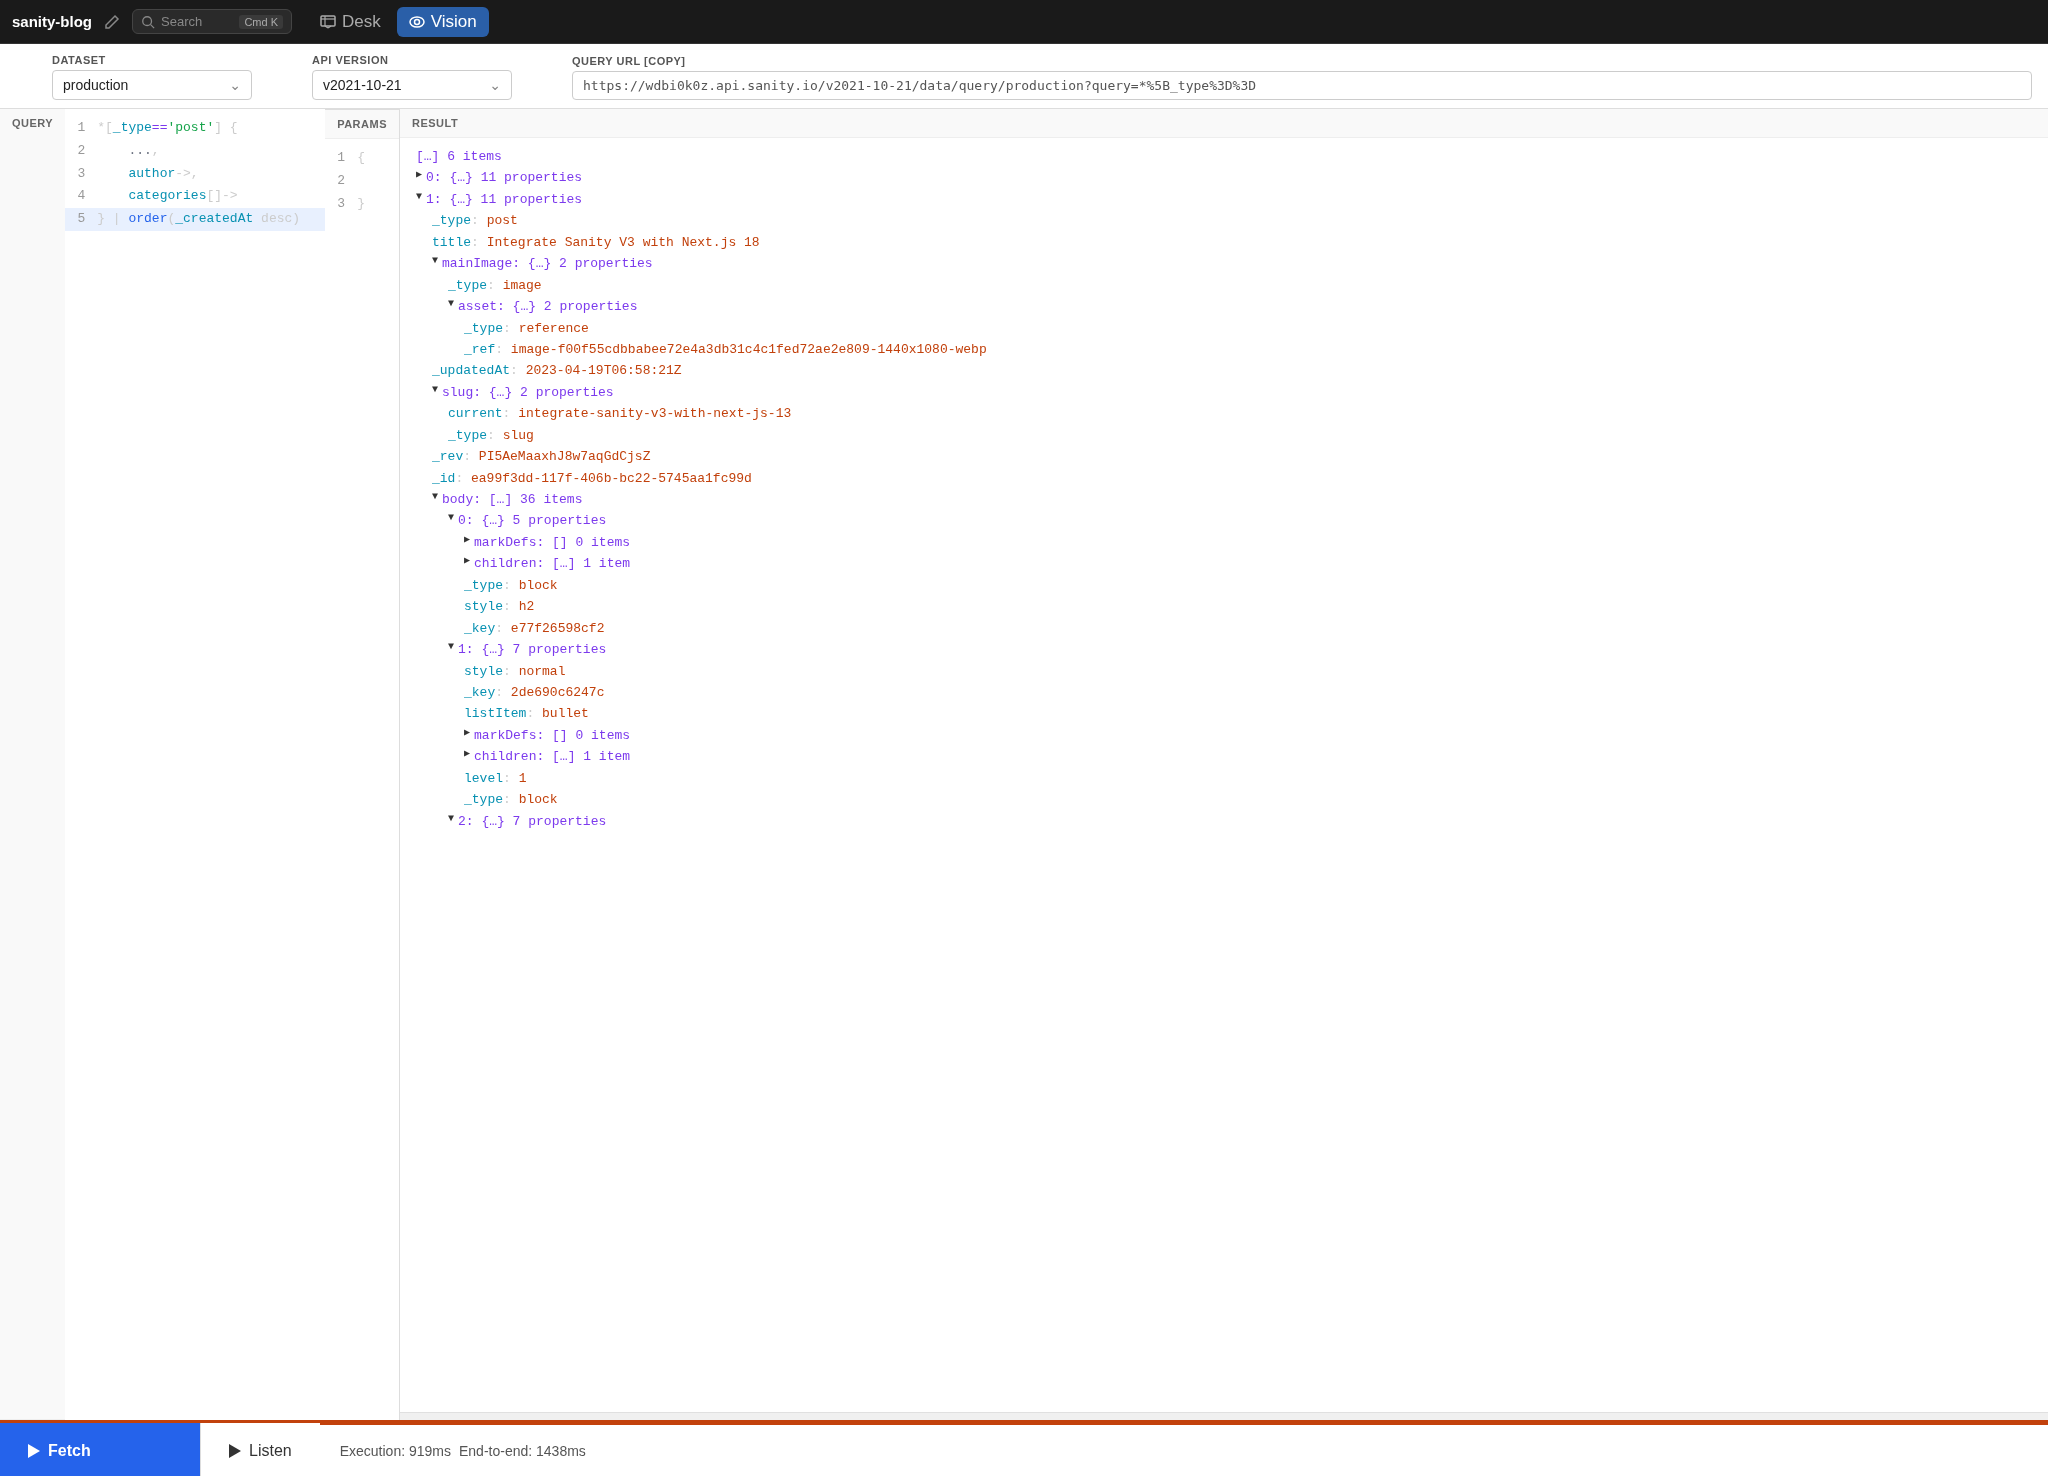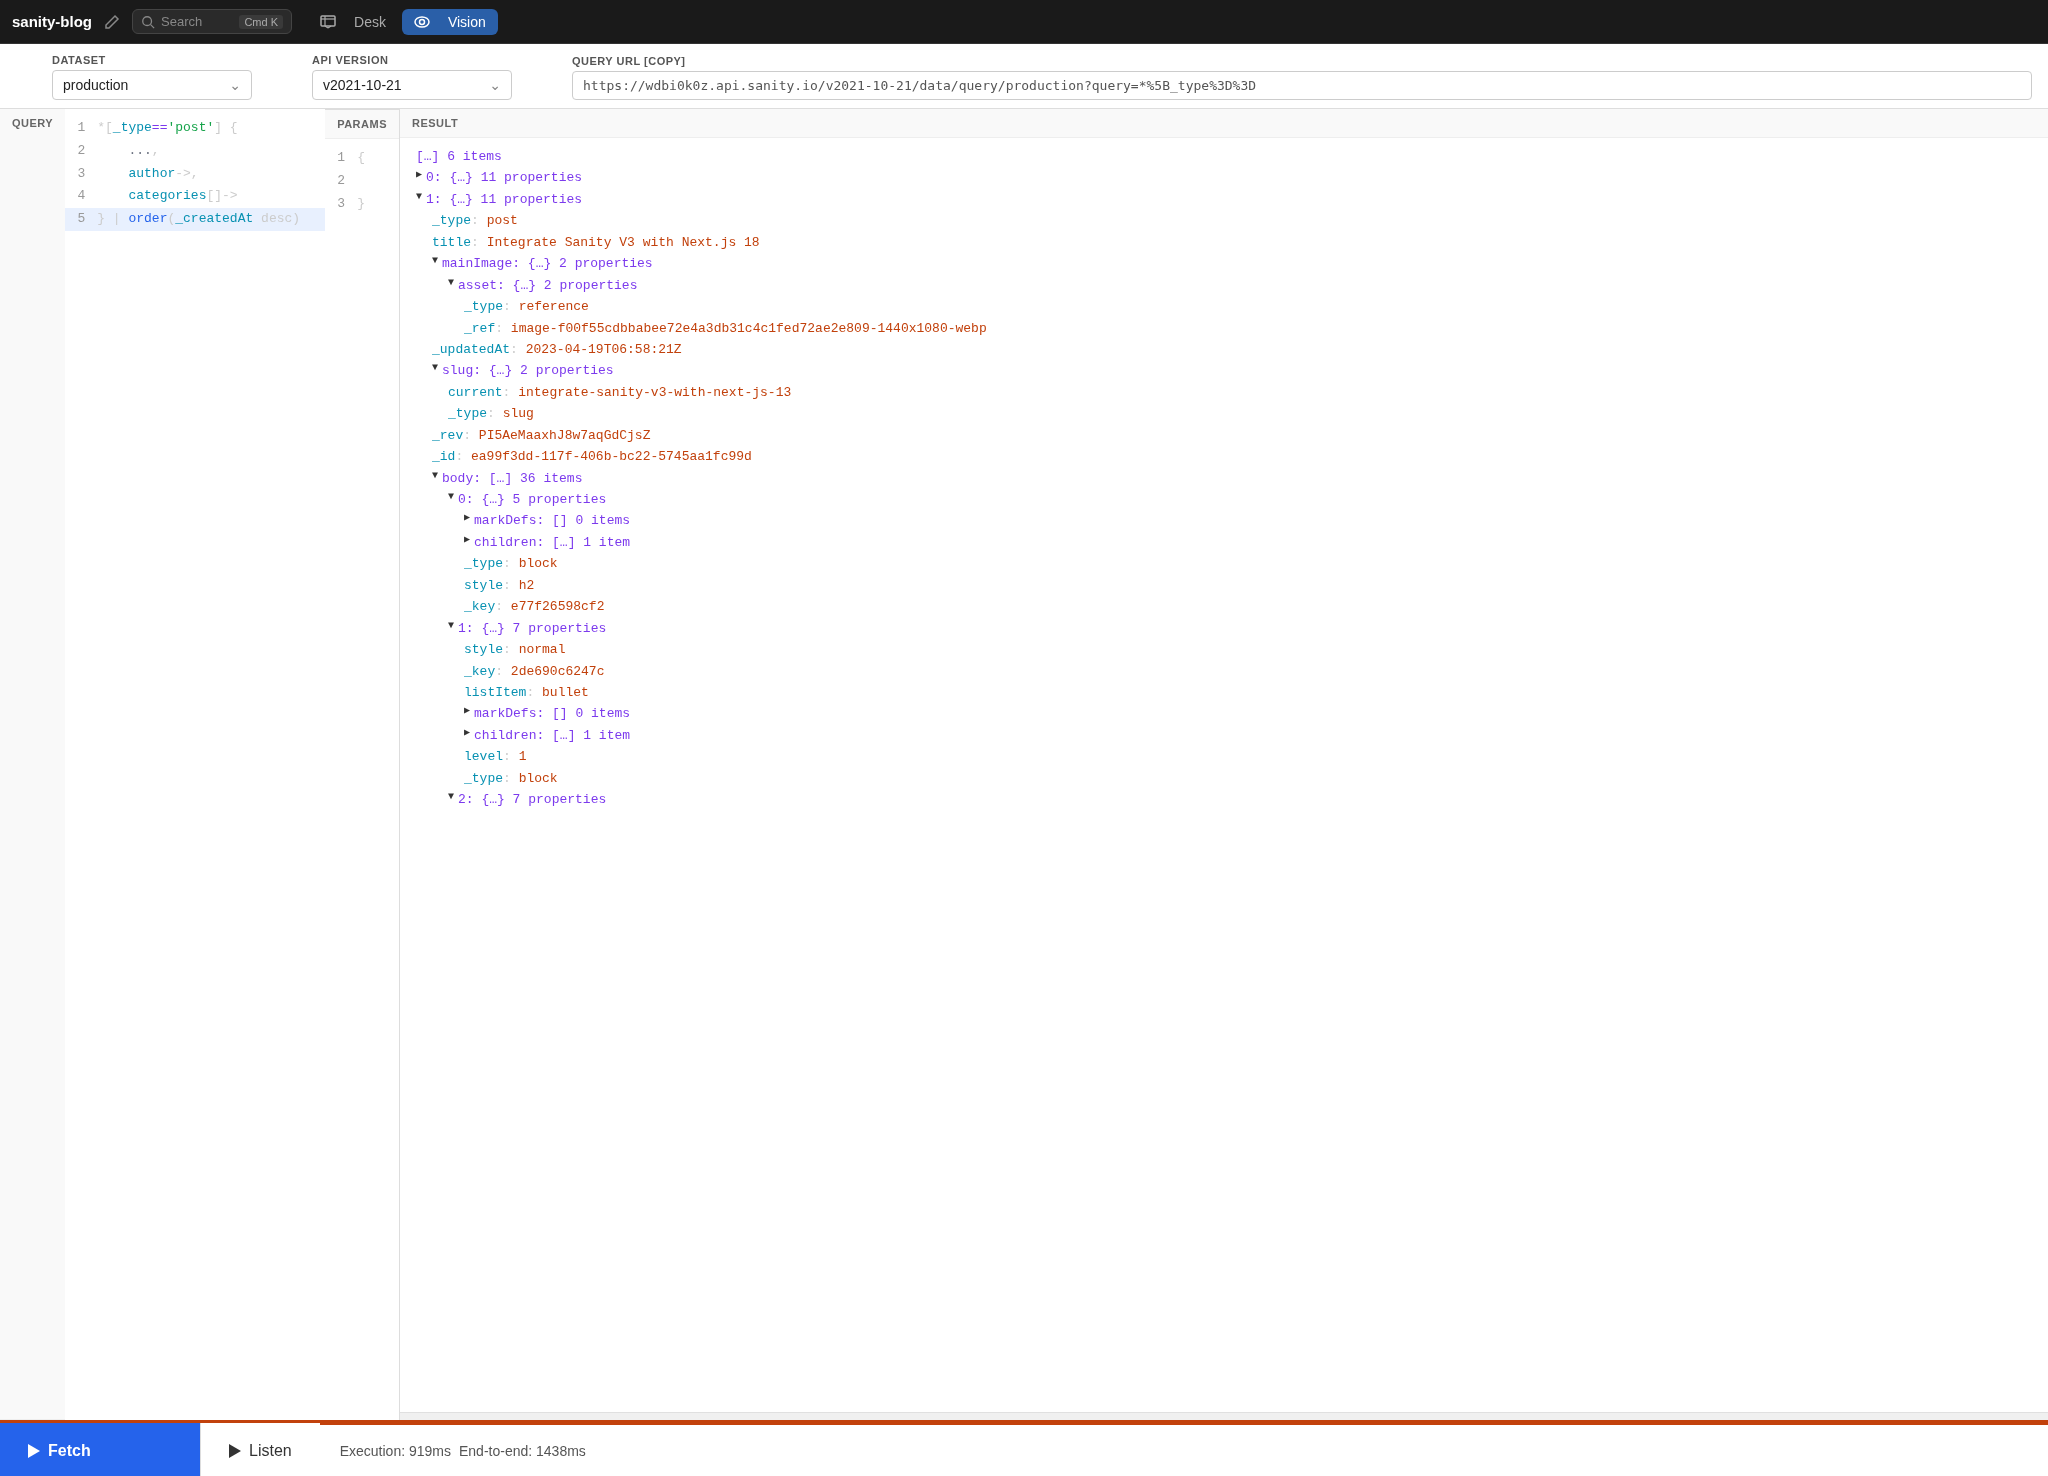--- a/index.html
+++ b/index.html
@@ -48,25 +48,25 @@
       color: #aaa;
     }
     .nav-tabs {
       display: flex;
       gap: 4px;
       margin-left: 4px;
     }
     .nav-tab {
       display: flex;
       align-items: center;
-      gap: 18px;
+      gap: 6px;
       padding: 5px 12px;
       border-radius: 6px;
       cursor: pointer;
-      font-size: 14px;
+      font-size: 17px;
       color: #aaa;
     }
     .nav-tab.active {
       background: #2a5fa8;
       color: #fff;
     }
 
     
     .controls-row {
       background: #fff;
@@ -418,20 +418,23 @@
       </div>
       <div class="result-line indent-1">
         <span><span class="c-teal">_type</span>: <span style="color:#c2410c">post</span></span>
       </div>
       <div class="result-line indent-1">
         <span><span class="c-teal">title</span>: <span style="color:#c2410c">Integrate Sanity V3 with Next.js 18</span></span>
       </div>
       <div class="result-line indent-1">
         <span class="triangle">▼</span>
         <span class="c-purple">mainImage: {…} 2 properties</span>
+      </div>
+      <div class="result-line indent-2">
+        <span><span class="c-teal">_type</span>: <span style="color:#c2410c">image</span></span>
       </div>
       <div class="result-line indent-2">
         <span class="triangle">▼</span>
         <span class="c-purple">asset: {…} 2 properties</span>
       </div>
       <div class="result-line indent-3">
         <span><span class="c-teal">_type</span>: <span style="color:#c2410c">reference</span></span>
       </div>
       <div class="result-line indent-3">
         <span><span class="c-teal">_ref</span>: <span style="color:#c2410c">image-f00f55cdbbabee72e4a3db31c4c1fed72ae2e809-1440x1080-webp</span></span>

